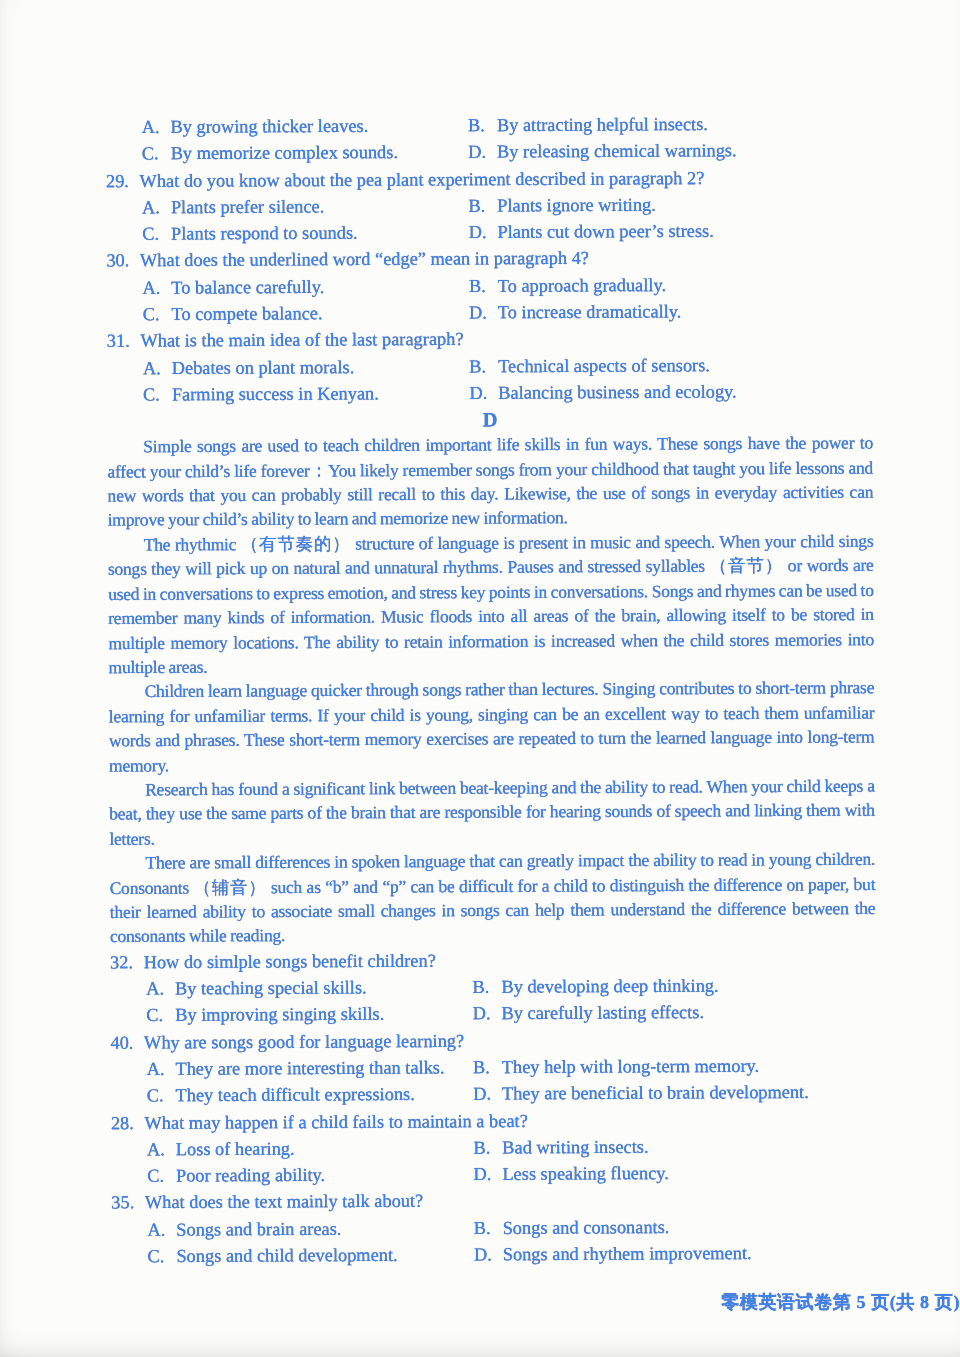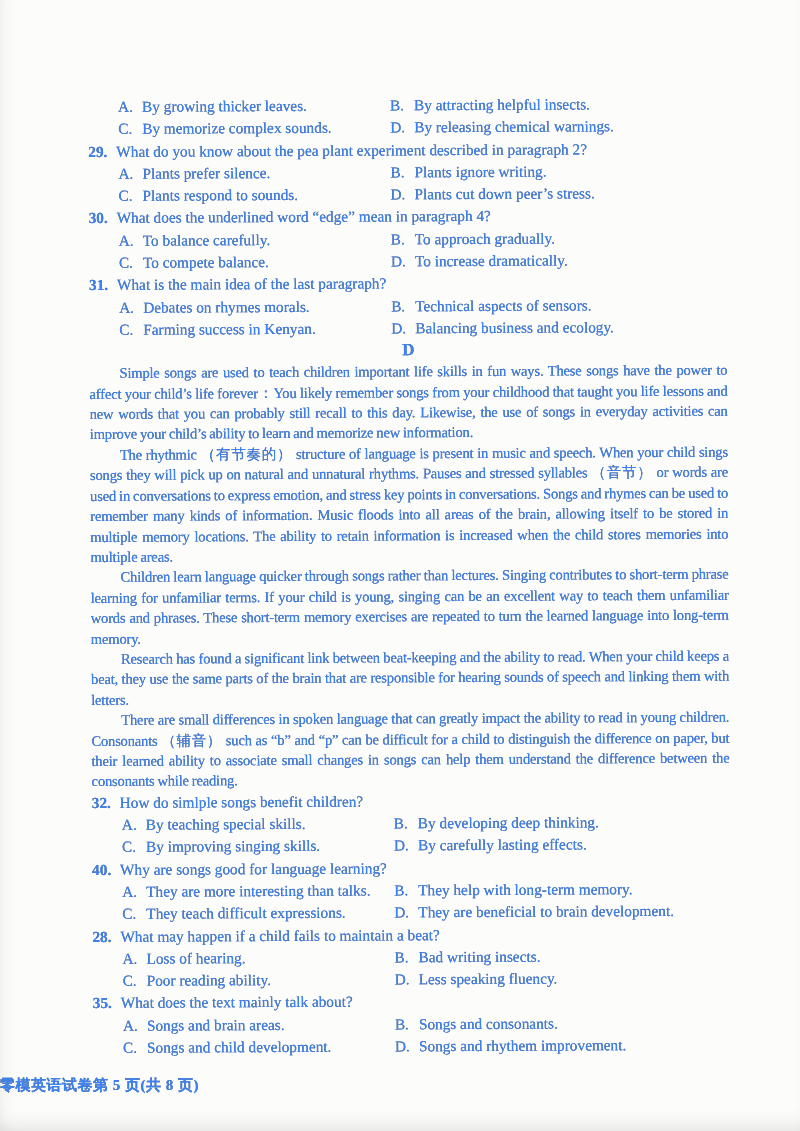--- a/index.html
+++ b/index.html
@@ -16,36 +16,36 @@
     text-shadow:0 0 .6px rgba(20,20,20,.72);
   }
   .content{
     position:absolute;left:88px;top:96px;width:638px;
     transform:rotate(-0.3deg);
     transform-origin:left top;
   }
   
   .qblock{font-size:15.3px;line-height:22.3px;}
   .qstem-row{display:flex;}
-  .qnum{flex:none;width:28px;font-weight:bold;}
+  .qnum{flex:none;width:28px;}
   .qstem{flex:1;}
   .opts{display:grid;grid-template-columns:272px 1fr;padding-left:30px;}
   .opt{white-space:nowrap;}
   .olab{display:inline-block;min-width:17px;margin-right:7px;}
   
   .section-label{text-align:center;font-weight:bold;font-size:17px;line-height:21px;margin:0 0 1px 0;}
   .passage p{
     margin:0;
     font-size:14.6px;line-height:20.4px;
     letter-spacing:-0.2px;word-spacing:-0.5px;
     text-align:justify;text-indent:30px;
   }
   .footer{
     position:absolute;left:0;right:0;bottom:36px;
-    text-align:left;
+    text-align:right;
     font-size:15px;font-weight:600;letter-spacing:.5px;
   }
 </style>
 </head>
 <body>
 
 <div class="page">
   <div class="content">
 
     <div class="qblock">
@@ -82,21 +82,21 @@
         <div class="opt"><span class="olab">D.</span><span class="otxt">To increase dramatically.</span></div>
       </div>
     </div>
 
     <div class="qblock">
       <div class="qstem-row">
         <span class="qnum">31.</span>
         <span class="qstem">What is the main idea of the last paragraph?</span>
       </div>
       <div class="opts">
-        <div class="opt"><span class="olab">A.</span><span class="otxt">Debates on rhymes morals.</span></div>
+        <div class="opt"><span class="olab">A.</span><span class="otxt">Debates on plant morals.</span></div>
         <div class="opt"><span class="olab">B.</span><span class="otxt">Technical aspects of sensors.</span></div>
         <div class="opt"><span class="olab">C.</span><span class="otxt">Farming success in Kenyan.</span></div>
         <div class="opt"><span class="olab">D.</span><span class="otxt">Balancing business and ecology.</span></div>
       </div>
     </div>
 
     <div class="section-label">D</div>
     <div class="passage">
       <p>Simple songs are used to teach children important life skills in fun ways. These songs have the power to affect your child’s life forever：You likely remember songs from your childhood that taught you life lessons and new words that you can probably still recall to this day. Likewise, the use of songs in everyday activities can improve your child’s ability to learn and memorize new information.</p>
       <p>The rhythmic （有节奏的） structure of language is present in music and speech. When your child sings songs they will pick up on natural and unnatural rhythms. Pauses and stressed syllables （音节） or words are used in conversations to express emotion, and stress key points in conversations. Songs and rhymes can be used to remember many kinds of information. Music floods into all areas of the brain, allowing itself to be stored in multiple memory locations. The ability to retain information is increased when the child stores memories into multiple areas.</p>

